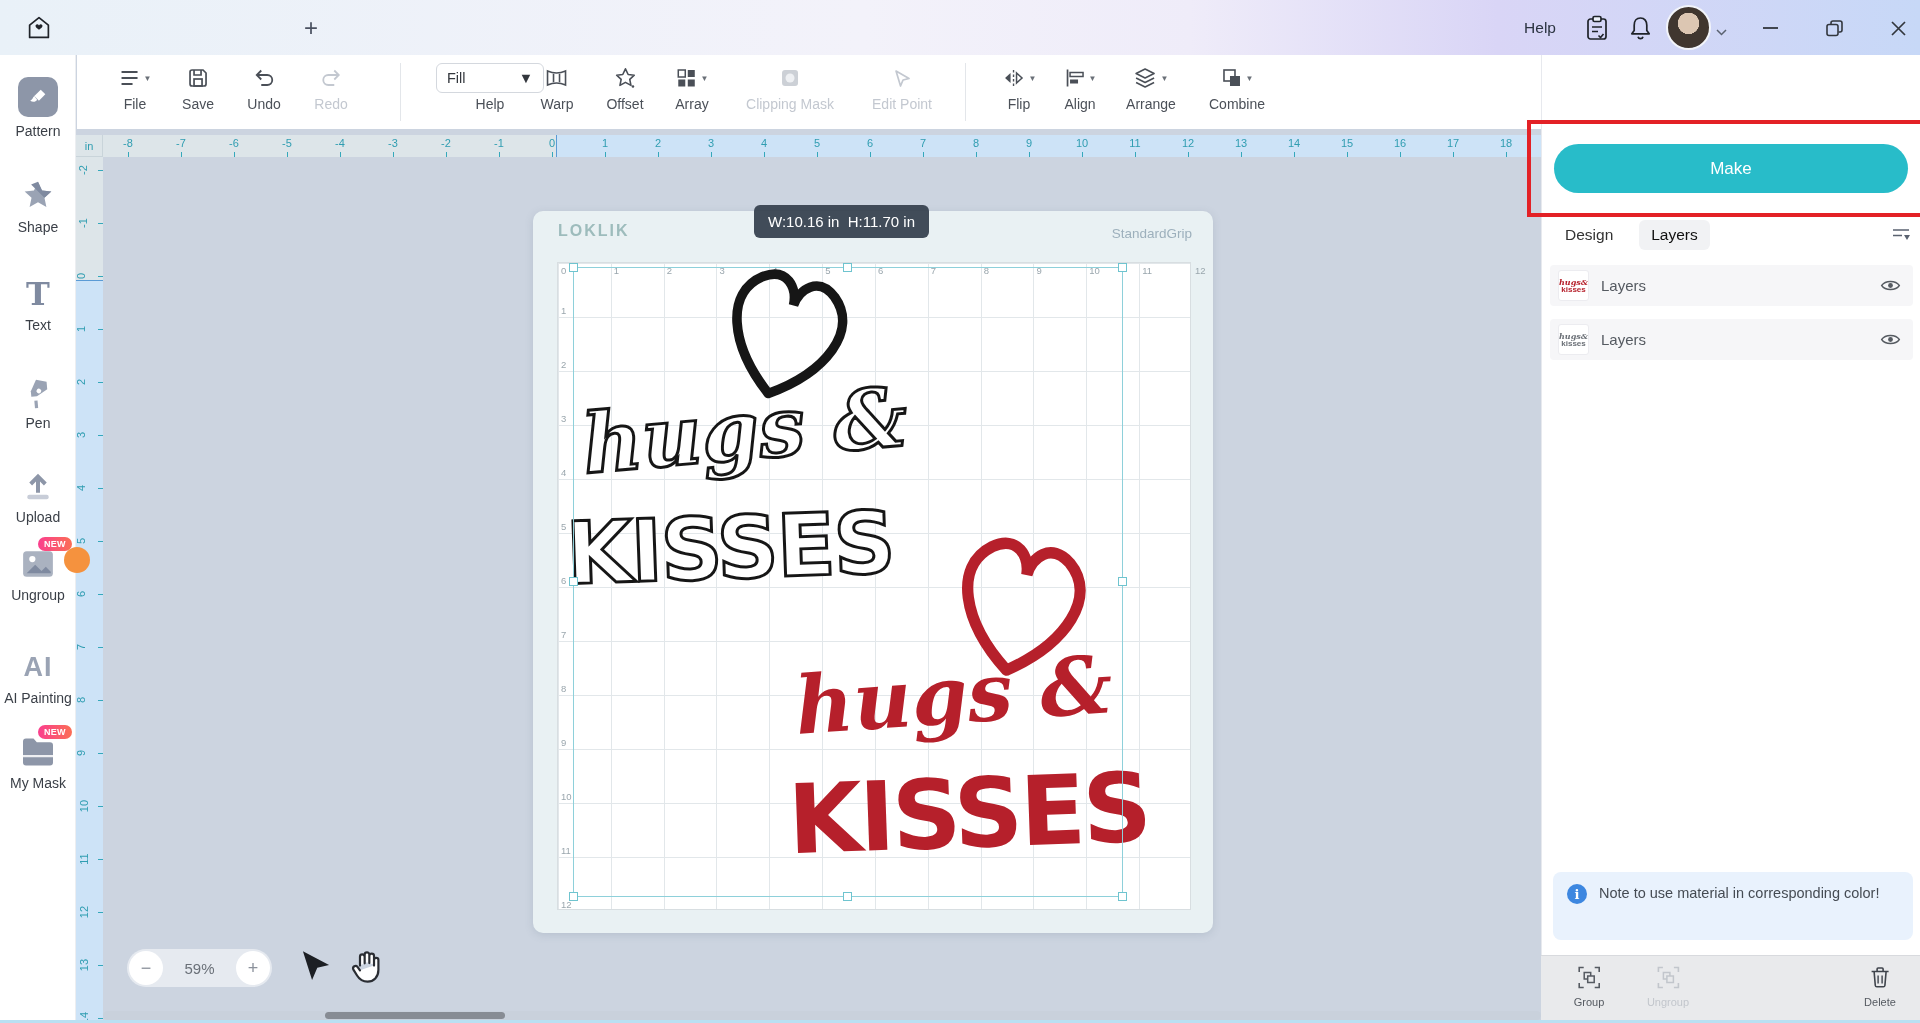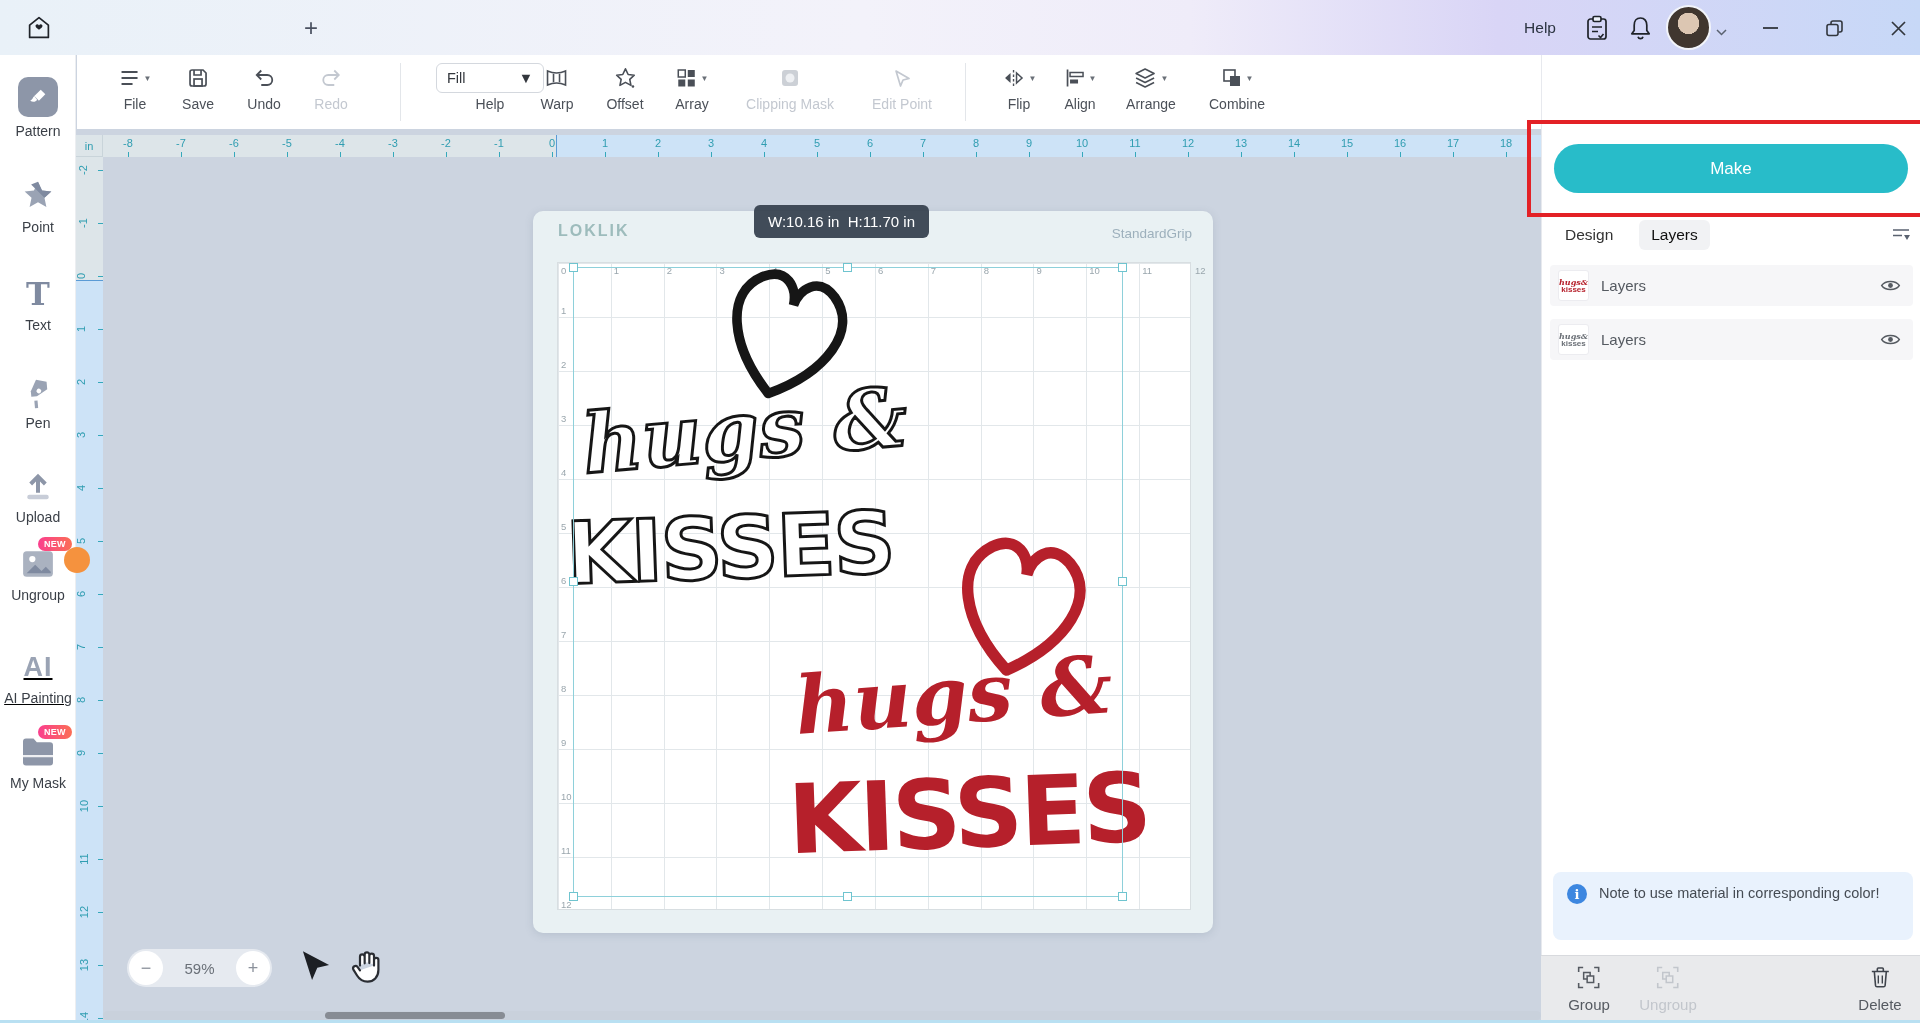--- a/index.html
+++ b/index.html
@@ -100,21 +100,21 @@
   .layer-row { position:absolute; left:1550px; width:363px; height:41px; background:#f6f6f8; border-radius:4px; display:flex; align-items:center; padding:0 12px 0 8px; gap:12px; z-index:5; }
   .layer-thumb { width:31px; height:31px; background:#fff; border:1px solid #ececf0; border-radius:3px; display:flex; flex-direction:column; align-items:center; justify-content:center; line-height:1; overflow:hidden; }
   .thumb-t1 { font-family:"DejaVu Serif", serif; font-style:italic; font-weight:bold; font-size:8px; }
   .thumb-t2 { font-weight:bold; font-size:8px; }
   .layer-label { flex:1; font-size:15px; color:#555a61; }
   .note-box { left:1553px; top:872px; width:360px; height:68px; background:#e9f2fd; border-radius:8px; display:flex; padding:12px 12px 0 14px; gap:12px; z-index:5; }
   .info-ico { width:20px; height:20px; border-radius:50%; background:#3d87e0; color:#fff; font-size:13px; font-weight:bold; font-family:"DejaVu Serif", serif; display:flex; align-items:center; justify-content:center; flex:0 0 20px; }
   .note-text { font-size:14.5px; color:#454b53; line-height:1.35; }
   .pfooter { left:1541px; top:955px; width:379px; height:68px; background:#e9eaec; border-top:1px solid #d8dade; z-index:5; }
   .f-item { position:absolute; top:10px; transform:translateX(-50%); text-align:center; }
-  .f-item .f-label { font-size:15px; color:#555a61; margin-top:3px; }
+  .f-item .f-label { font-size:11px; color:#555a61; margin-top:3px; }
   .f-item.disabled .f-label { color:#c2c6cc; }
 </style>
 </head>
 <body>
 
 <div class="window">
 
   <div class="abs topbar">
     <div class="abs home-btn">
       <svg width="30" height="30" viewBox="0 0 32 32">
@@ -172,21 +172,21 @@
       </div>
       <div class="side-label">Pattern</div>
     </div>
     <div class="side-item" style="top:122px;">
       <div class="side-ico">
         <svg width="36" height="36" viewBox="0 0 24 24">
             <path d="M12 2.5l2.7 5.8 6.2.7-4.6 4.2 1.3 6.1-5.6-3.1-5.6 3.1 1.3-6.1L3.1 9l6.2-.7z" fill="#9aa3b4"></path>
             <path d="M12 2.5l2.7 5.8 6.2.7-4.6 4.2-8.9-8.9z" fill="#7f8aa0"></path>
           </svg>
       </div>
-      <div class="side-label">Point</div>
+      <div class="side-label">Shape</div>
     </div>
     <div class="side-item" style="top:220px;">
       <div class="side-ico">
         <span style="font-family:'DejaVu Serif',serif; font-weight:bold; font-size:32px; color:#7f8aa0; line-height:1;">T</span>
       </div>
       <div class="side-label">Text</div>
     </div>
     <div class="side-item" style="top:318px;">
       <div class="side-ico">
         <svg width="32" height="32" viewBox="0 0 24 24" style="transform:rotate(40deg);">
@@ -210,21 +210,21 @@
       <span class="new-badge" style="top:-8px;">NEW</span>
       <div class="side-ico">
         <svg width="34" height="30" viewBox="0 0 24 21">
             <rect x="1.5" y="1.5" width="21" height="18" rx="2.5" fill="#aab2c0"></rect>
             <circle cx="8" cy="7" r="2.2" fill="#ffffff"></circle>
             <path d="M4 17 l6-6 4.5 4.5 3-3 3.5 3.5 v1 z" fill="#7f8aa0"></path>
           </svg>
       </div>
       <div class="side-label">Ungroup</div>
     </div>
-    <div class="side-item" style="top:593px;text-decoration:underline;">
+    <div class="side-item" style="top:593px;">
       <div class="side-ico">
           <span class="ai-glyph">AI</span>
         </div>
       <div class="side-label" style="padding:0 4px;">AI Painting</div>
     </div>
     <div class="side-item" style="top:678px;">
       <span class="new-badge" style="top:-8px;">NEW</span>
       <div class="side-ico">
         <svg width="36" height="30" viewBox="0 0 24 20">
             <path d="M2 3 a2 2 0 0 1 2-2 h5 l2.2 2.5 H20 a2 2 0 0 1 2 2 V17 a2 2 0 0 1-2 2 H4 a2 2 0 0 1-2-2z" fill="#8d96a8"></path>

